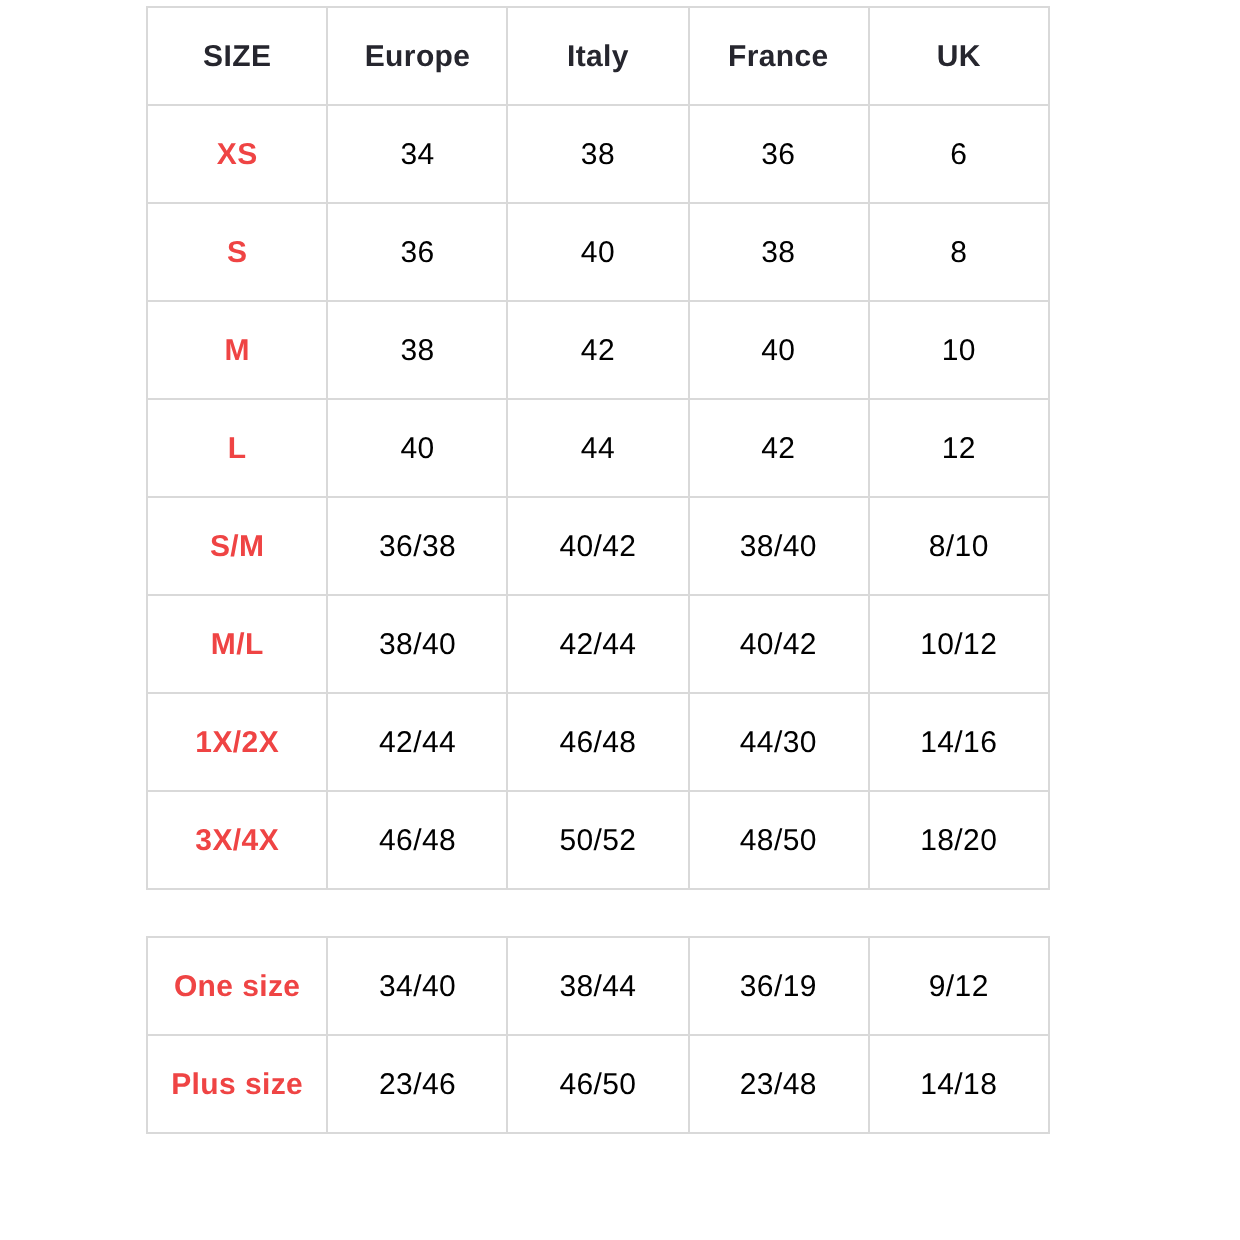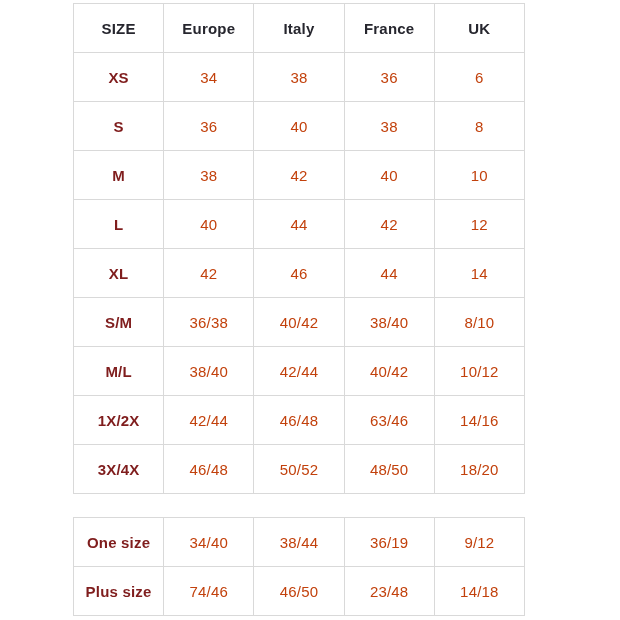--- a/index.html
+++ b/index.html
@@ -37,25 +37,25 @@
     padding: 0;
     font-size: 15px;
     letter-spacing: 0.2px;
   }
   table.size-table th {
     font-weight: 700;
     color: #26262e;
   }
   td.row-label {
     font-weight: 700;
-    color: #7f1d1d;
+    color: #ef4444;
   }
   td.value-cell {
     font-weight: 400;
-    color: #c2410c;
+    color: #000000;
   }
   .table-gap {
     height: 23px;
   }
 </style>
 </head>
 <body>
 
 <div class="page">
   <div class="tables-wrap">
@@ -93,45 +93,38 @@
             <td class="value-cell">10</td>
           </tr>
           <tr>
             <td class="row-label">L</td>
             <td class="value-cell">40</td>
             <td class="value-cell">44</td>
             <td class="value-cell">42</td>
             <td class="value-cell">12</td>
           </tr>
           <tr>
-            <td class="row-label">XL</td>
-            <td class="value-cell">42</td>
-            <td class="value-cell">46</td>
-            <td class="value-cell">44</td>
-            <td class="value-cell">14</td>
-          </tr>
-          <tr>
             <td class="row-label">S/M</td>
             <td class="value-cell">36/38</td>
             <td class="value-cell">40/42</td>
             <td class="value-cell">38/40</td>
             <td class="value-cell">8/10</td>
           </tr>
           <tr>
             <td class="row-label">M/L</td>
             <td class="value-cell">38/40</td>
             <td class="value-cell">42/44</td>
             <td class="value-cell">40/42</td>
             <td class="value-cell">10/12</td>
           </tr>
           <tr>
             <td class="row-label">1X/2X</td>
             <td class="value-cell">42/44</td>
             <td class="value-cell">46/48</td>
-            <td class="value-cell">63/46</td>
+            <td class="value-cell">44/30</td>
             <td class="value-cell">14/16</td>
           </tr>
           <tr>
             <td class="row-label">3X/4X</td>
             <td class="value-cell">46/48</td>
             <td class="value-cell">50/52</td>
             <td class="value-cell">48/50</td>
             <td class="value-cell">18/20</td>
           </tr>
         </tbody>
@@ -143,21 +136,21 @@
       <tbody id="secondary-table-body">
           <tr>
             <td class="row-label">One size</td>
             <td class="value-cell">34/40</td>
             <td class="value-cell">38/44</td>
             <td class="value-cell">36/19</td>
             <td class="value-cell">9/12</td>
           </tr>
           <tr>
             <td class="row-label">Plus size</td>
-            <td class="value-cell">74/46</td>
+            <td class="value-cell">23/46</td>
             <td class="value-cell">46/50</td>
             <td class="value-cell">23/48</td>
             <td class="value-cell">14/18</td>
           </tr>
         </tbody>
     </table>
 
   </div>
 </div>
 

